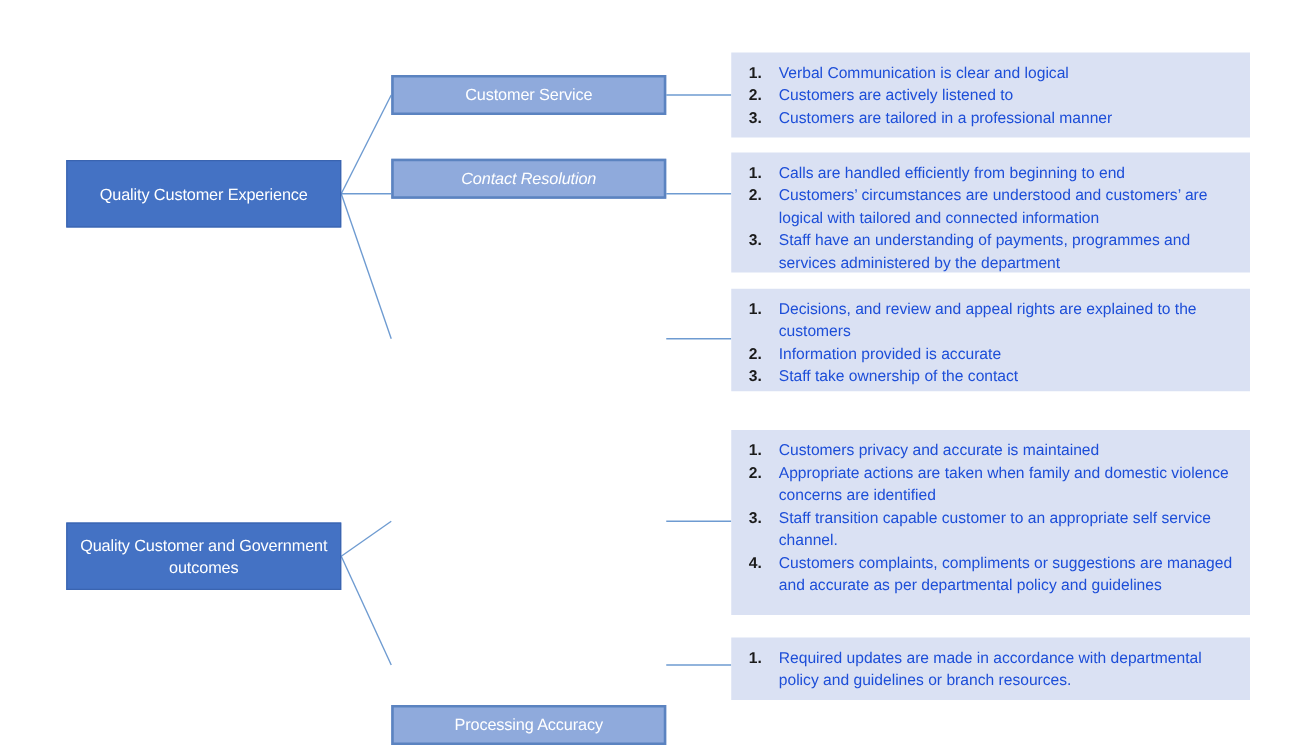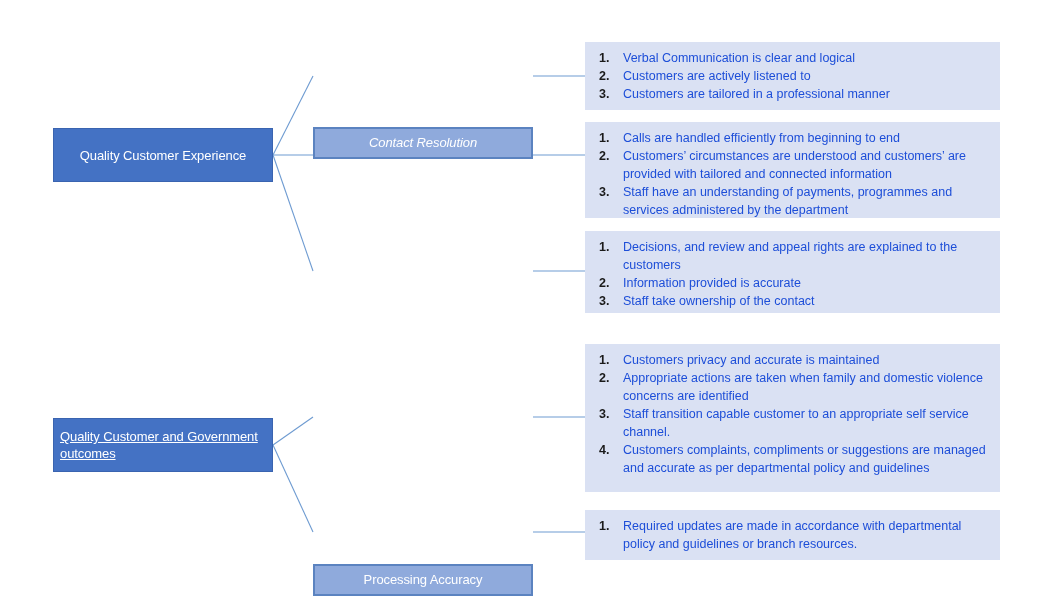--- a/index.html
+++ b/index.html
@@ -31,21 +31,21 @@
   .root-node {
     position: absolute;
     background: #4472C4;
     border: 1px solid #3A64B0;
     color: #ffffff;
     font-size: 13px;
     line-height: 17px;
     display: flex;
     align-items: center;
     justify-content: center;
-    text-align: left;
+    text-align: center;
     box-sizing: border-box;
     letter-spacing: -0.1px;
   }
   .root-node .node-label { display: block; padding: 0 6px; }
 
   
   .branch-node {
     position: absolute;
     background: #8FAADC;
     border: 2px solid #5B83C0;
@@ -115,20 +115,23 @@
 
       <line x1="533" y1="417" x2="585" y2="417"></line>
       <line x1="533" y1="532" x2="585" y2="532"></line>
     </g>
   </svg>
 
   <div class="root-node" style="left:53px; top:128px; width:220px; height:54px;">
     <span class="node-label">Quality Customer Experience</span>
   </div>
 
+  <div class="branch-node" style="left:313px; top:60px; width:220px; height:32px;">
+    <span>Customer Service</span>
+  </div>
 
   <div class="branch-node" style="left:313px; top:127px; width:220px; height:32px;font-style:italic;">
     <span>Contact Resolution</span>
   </div>
 
 
   <div class="detail-panel" style="left:585px; top:42px; width:415px; height:68px;">
     <ul class="detail-list">
       <li class="detail-item">
         <span class="detail-num">1.</span>
@@ -146,21 +149,21 @@
   </div>
 
   <div class="detail-panel" style="left:585px; top:122px; width:415px; height:96px;">
     <ul class="detail-list">
       <li class="detail-item">
         <span class="detail-num">1.</span>
         <span class="detail-text">Calls are handled efficiently from beginning to end</span>
       </li>
       <li class="detail-item">
         <span class="detail-num">2.</span>
-        <span class="detail-text">Customers’ circumstances are understood and customers’ are provided with tailored and connected information</span>
+        <span class="detail-text">Customers’ circumstances are understood and customers’ are logical with tailored and connected information</span>
       </li>
       <li class="detail-item">
         <span class="detail-num">3.</span>
         <span class="detail-text">Staff have an understanding of payments, programmes and services administered by the department</span>
       </li>
     </ul>
   </div>
 
   <div class="detail-panel" style="left:585px; top:231px; width:415px; height:82px;">
     <ul class="detail-list">
@@ -172,21 +175,21 @@
         <span class="detail-num">2.</span>
         <span class="detail-text">Information provided is accurate</span>
       </li>
       <li class="detail-item">
         <span class="detail-num">3.</span>
         <span class="detail-text">Staff take ownership of the contact</span>
       </li>
     </ul>
   </div>
 
-  <div class="root-node" style="left:53px; top:418px; width:220px; height:54px;text-decoration:underline;">
+  <div class="root-node" style="left:53px; top:418px; width:220px; height:54px;">
     <span class="node-label">Quality Customer and Government outcomes</span>
   </div>
 
 
   <div class="branch-node" style="left:313px; top:516px; width:220px; height:32px;margin-top:48px;">
     <span>Processing Accuracy</span>
   </div>
 
   <div class="detail-panel" style="left:585px; top:344px; width:415px; height:148px;">
     <ul class="detail-list">

